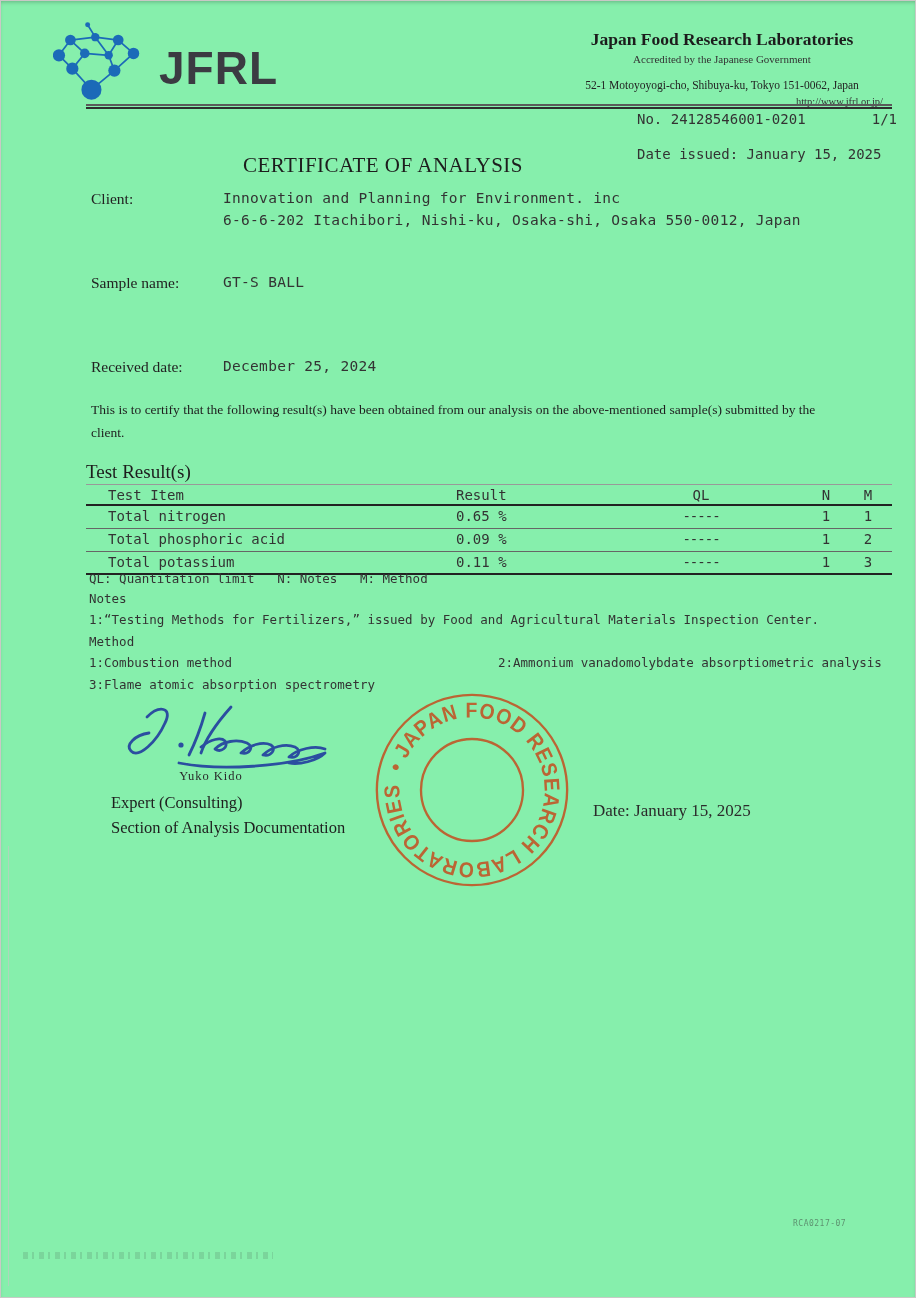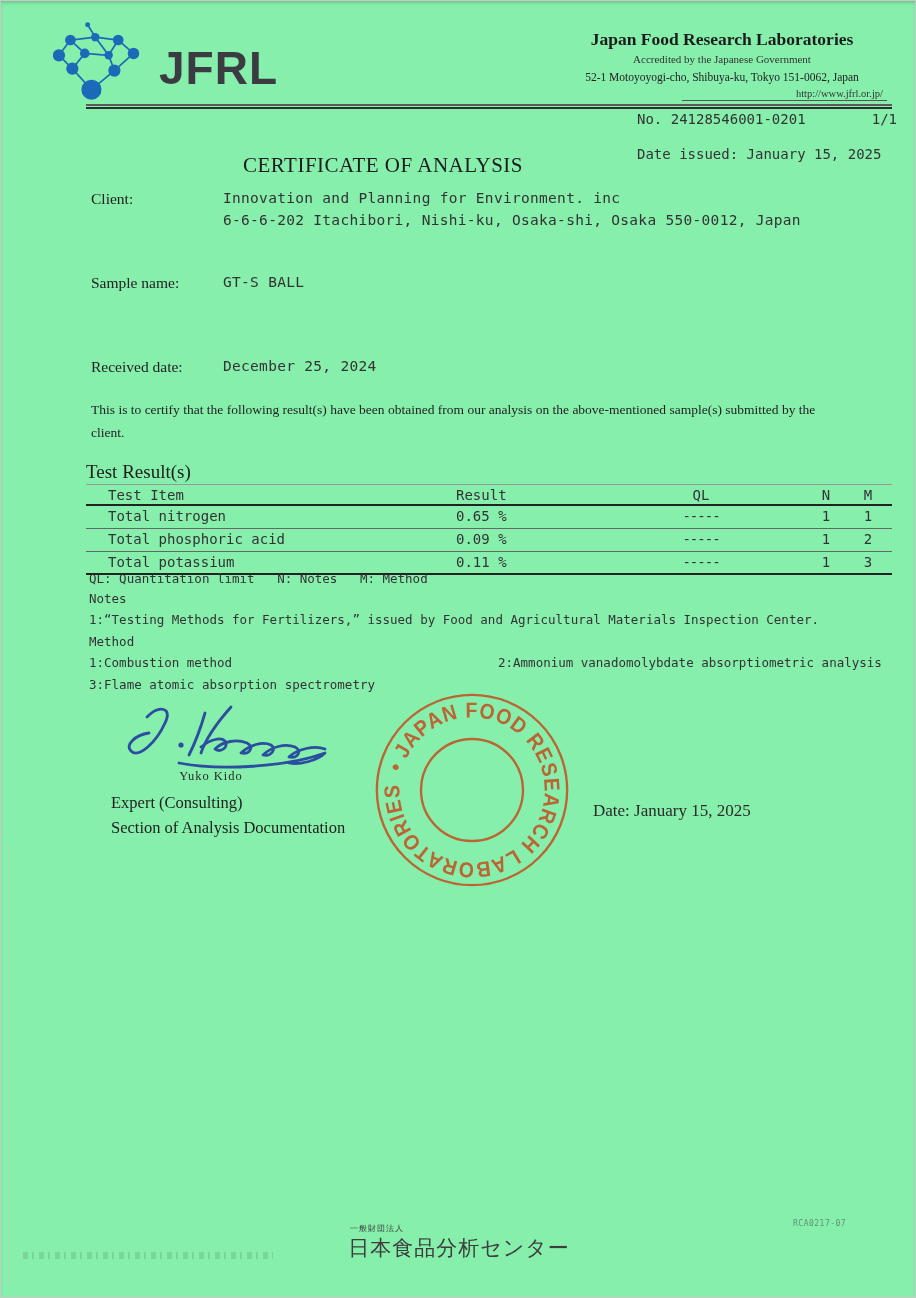--- a/index.html
+++ b/index.html
@@ -13,21 +13,21 @@
   .abs { position:absolute; }
   .serif { font-family:"Liberation Serif", serif; color:#222; }
   .mono { font-family:"DejaVu Sans Mono", monospace; color:#333; }
 
   
   .logo-wrap { left:52px; top:18px; display:flex; align-items:center; gap:10px; }
   .logo-text { font-family:"Liberation Sans", sans-serif; font-weight:bold; font-size:46px; color:#3b3b42; letter-spacing:1px; line-height:1; padding-top:12px; }
   .org-block { right:28px; top:28px; width:330px; text-align:center; }
   .org-name { font-size:17.5px; font-weight:bold; color:#1c1c1c; }
   .org-accred { font-size:11px; color:#333; margin-top:3px; }
-  .org-addr { font-size:11.5px; color:#222; margin-top:6px; }
+  .org-addr { font-size:11.5px; color:#222; margin-top:14px; }
   .org-web { font-size:10.5px; color:#333; text-align:right; margin-top:3px; padding:0 4px 1px 0;
              border-bottom:1.5px solid #555; display:inline-block; width:205px; margin-left:125px; }
   .rule-double { left:85px; top:103px; width:806px; height:5px;
                  border-top:2px solid #5a5a5a; border-bottom:2.5px solid #2e2e2e; }
   .report-line { left:636px; top:110px; width:260px; font-size:14px; display:flex; justify-content:space-between; }
   .date-issued { left:636px; top:145px; font-size:14px; }
 
   .title { left:0; top:152px; width:764px; text-align:center; font-size:21px; color:#1d1d1d; letter-spacing:.5px; }
 
   .label { font-size:15.5px; color:#222; }
@@ -190,21 +190,17 @@
     <circle cx="105" cy="105" r="97" fill="none" stroke="#c05a2a" stroke-width="2.4"></circle>
     <circle cx="105" cy="105" r="52" fill="none" stroke="#c05a2a" stroke-width="2.4"></circle>
     <path id="stampCircle" d="M 105 105 m -74 0 a 74 74 0 1 1 148 0 a 74 74 0 1 1 -148 0" fill="none"></path>
     <text transform="rotate(14 105 105)" font-family="Liberation Sans, sans-serif" font-size="22" font-weight="bold" fill="#c05a2a" letter-spacing="1">
       <textPath href="#stampCircle" textLength="452" lengthAdjust="spacingAndGlyphs">• JAPAN FOOD RESEARCH LABORATORIES</textPath>
     </text>
   </svg>
 
   <div class="abs serif sign-date">Date: January 15, 2025</div>
 
-  <div class="abs footer-jp">
-    <span class="footer-small">一般財団法人</span>
-    <span class="footer-big">日本食品分析センター</span>
-  </div>
   <div class="abs mono doc-code">RCA0217-07</div>
   <div class="abs artifact"></div>
   <div class="abs edge-line"></div>
 
 </div>
 
 </body></html>

